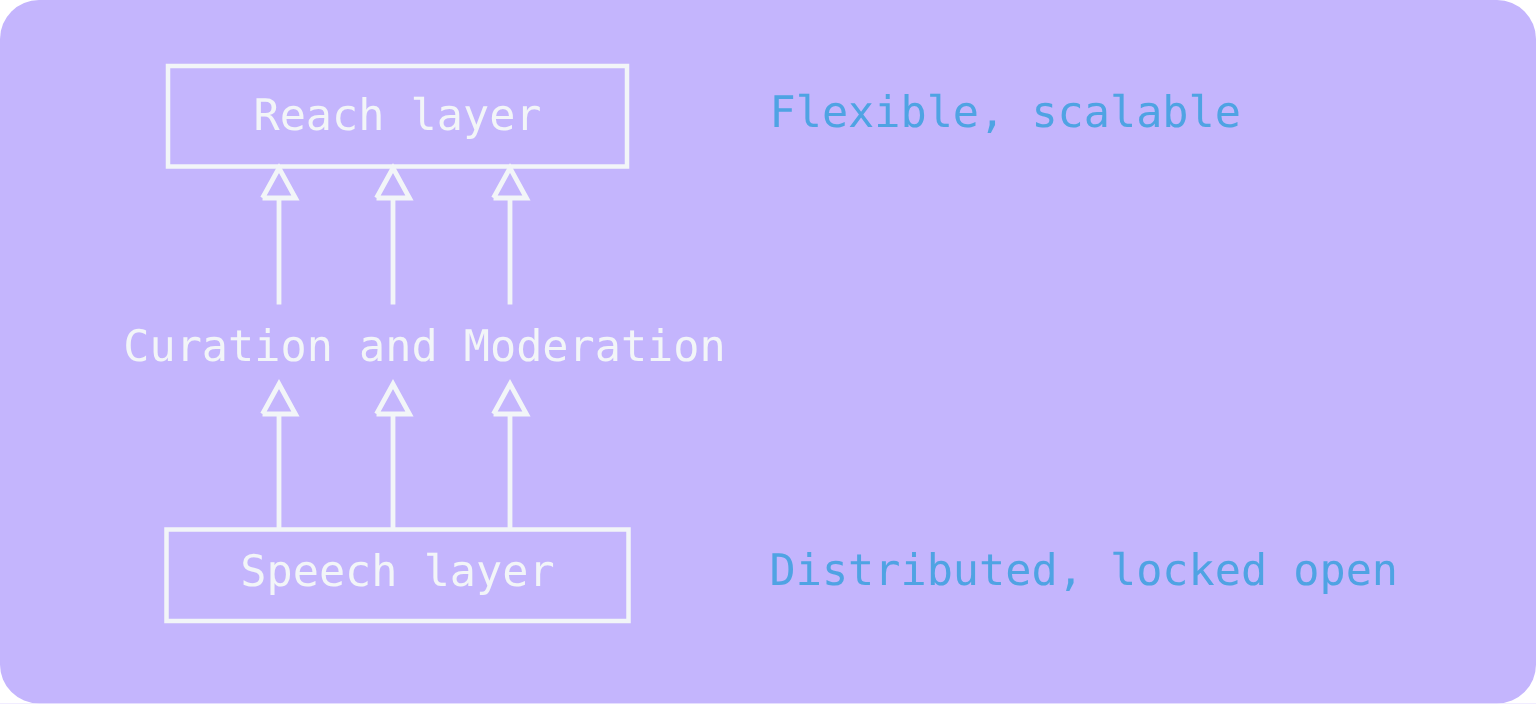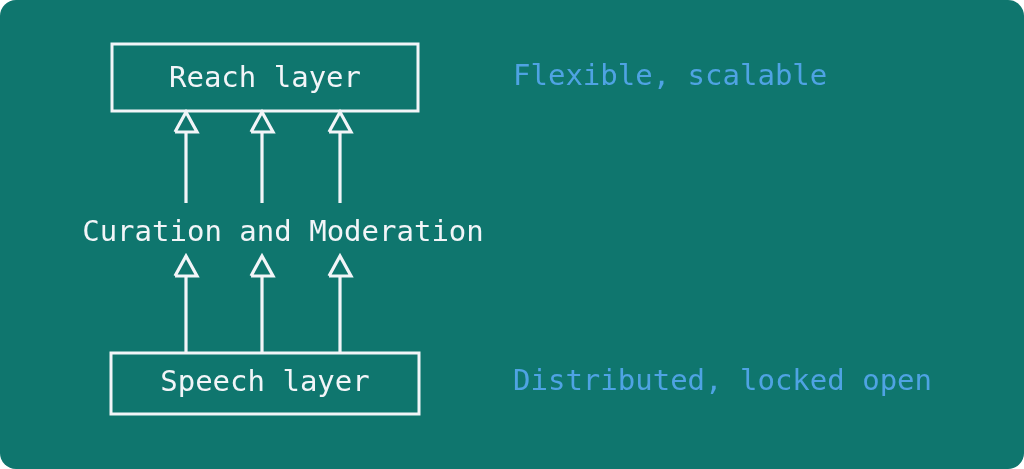--- a/index.html
+++ b/index.html
@@ -11,22 +11,22 @@
   body {
     width: 1024px;
     height: 469px;
     overflow: hidden;
     font-family: "DejaVu Sans Mono", "Liberation Mono", monospace;
   }
   #canvas {
     position: relative;
     width: 1024px;
     height: 469px;
-    background: #0f766e;
-    border-radius: 16px;
+    background: #c4b5fd;
+    border-radius: 26px;
     overflow: hidden;
   }
   #diagram-svg {
     position: absolute;
     left: 0;
     top: 0;
     width: 1024px;
     height: 469px;
   }
   .node-label {

